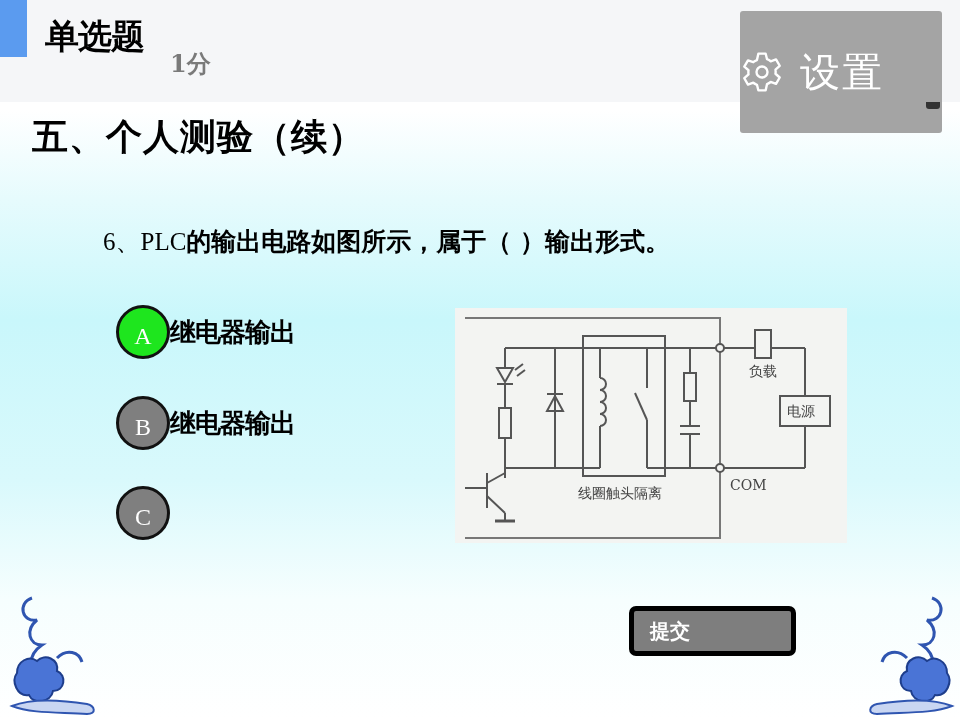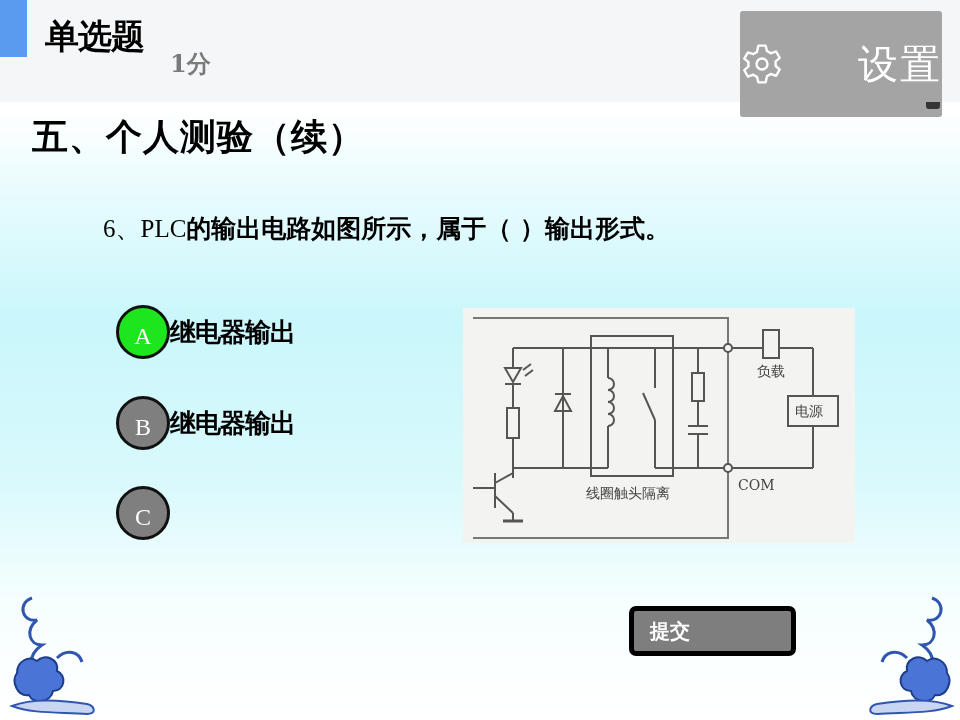--- a/index.html
+++ b/index.html
@@ -20,56 +20,55 @@
   .q-type {
     position: absolute; left: 45px; top: 14px;
     font-size: 34px; font-weight: bold; color: #000; letter-spacing: -1px;
   }
   .q-score {
     position: absolute; left: 170px; top: 48px;
     font-size: 24px; font-weight: bold; color: #7a7a7a;
     font-family: "DejaVu Serif", "Liberation Serif", serif;
   }
   .settings-btn {
-    position: absolute; left: 740px; top: 11px; width: 202px; height: 106px;
+    position: absolute; left: 740px; top: 11px; width: 202px; height: 122px;
     background: #a4a4a4; border-radius: 3px;
-    display: flex; align-items: center; justify-content: space-between; gap: 4px;
+    display: flex; align-items: center; justify-content: flex-start; gap: 16px;
     cursor: pointer;
   }
   .settings-btn svg { width: 44px; height: 44px; }
   .settings-label { font-size: 40px; color: #ffffff; letter-spacing: 2px; }
   .settings-shadow {
     position: absolute; left: 926px; top: 102px; width: 14px; height: 7px;
     background: #333; border-radius: 0 0 3px 3px;
   }
   .slide-title {
     position: absolute; left: 14px; top: 113px;
     font-size: 36px; font-weight: bold; color: #000; letter-spacing: 1px; margin-left: 18px;
   }
   .question {
-    position: absolute; left: 103px; top: 212px;
+    position: absolute; left: 103px; top: 225px;
     font-size: 25px; font-weight: bold; color: #000;
   }
   .question .num { font-family: "Liberation Serif", "DejaVu Serif", serif; font-weight: normal; }
   .option {
     position: absolute; left: 116px; display: flex; align-items: center; cursor: pointer;
   }
   .option .bubble {
     width: 54px; height: 54px; border-radius: 50%;
     border: 3px solid #111; display: flex; align-items: center; justify-content: center;
     font-family: "Liberation Serif", "DejaVu Serif", serif; font-size: 24px; color: #ffffff;
     padding-top: 8px;
   }
   .option .label {
     font-size: 26px; font-weight: bold; color: #000; letter-spacing: -1px;
   }
   .diagram {
     position: absolute; left: 455px; top: 308px; width: 392px; height: 235px;
     background: #f3f4f2;
-    margin-left: 8px;
   }
   .submit-btn {
     position: absolute; left: 629px; top: 606px; width: 167px; height: 50px;
     background: #7e7e7e; border: 5px solid #000; border-radius: 7px;
     display: flex; align-items: center; padding-left: 16px; cursor: pointer;
   }
   .submit-label { color: #fff; font-size: 20px; font-weight: bold; }
   .corner { position: absolute; width: 100px; height: 130px; }
 </style>
 </head>

